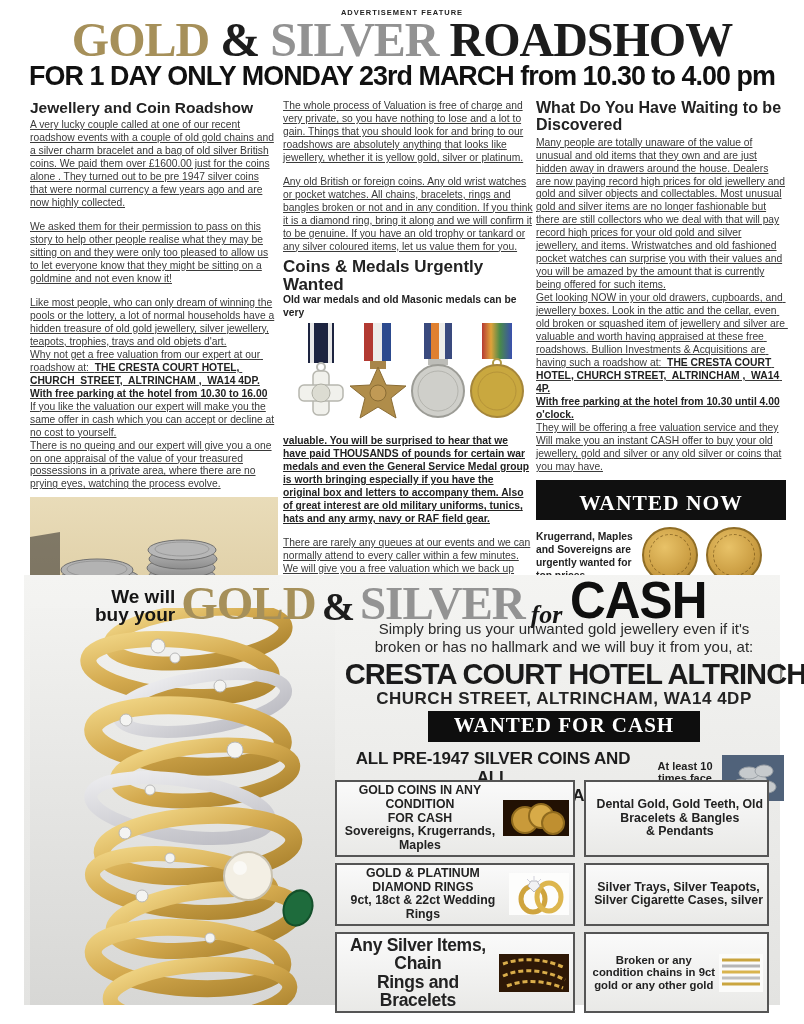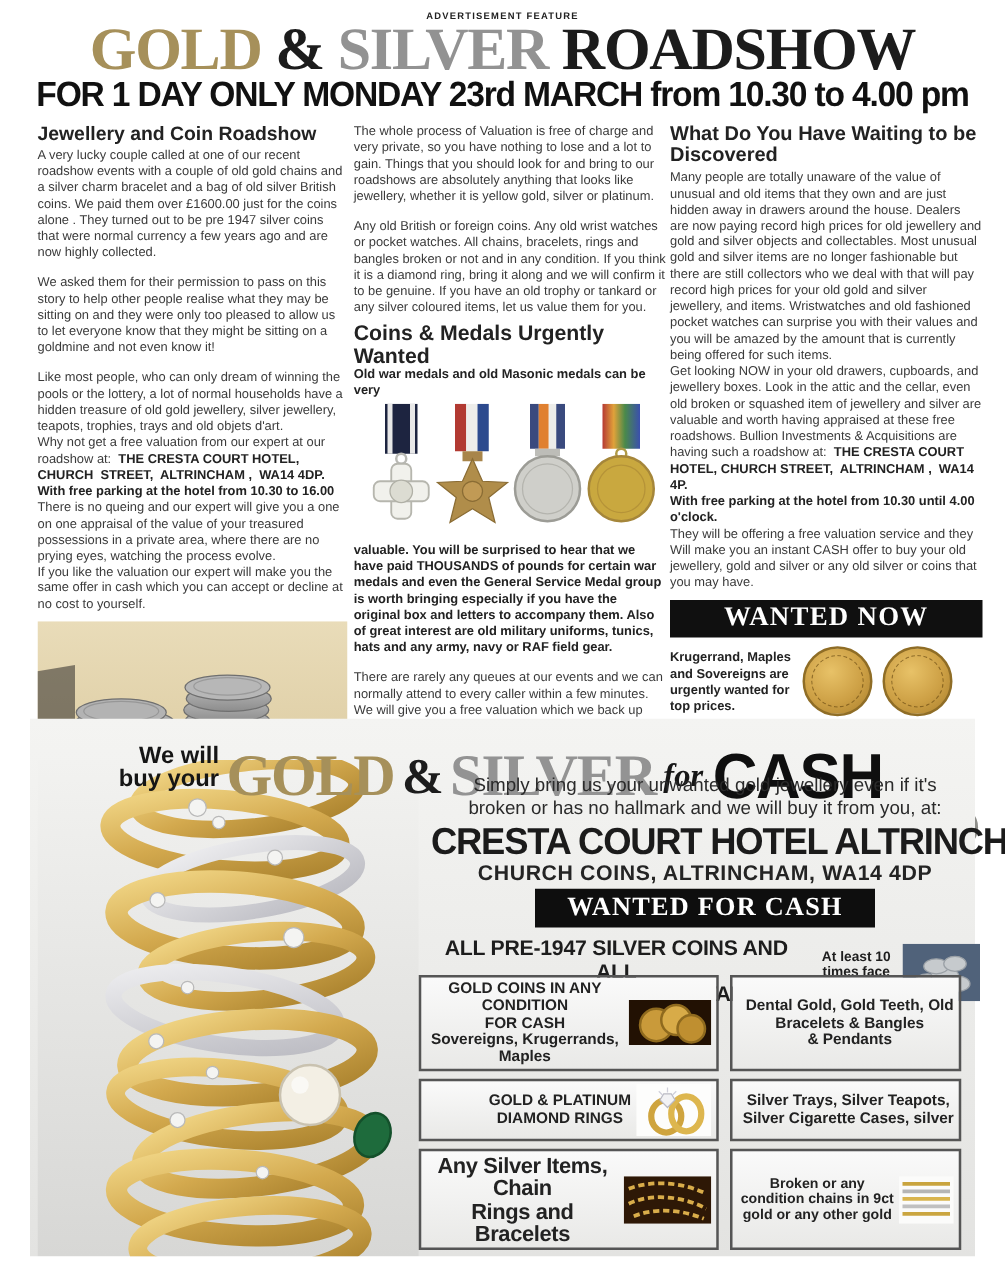--- a/index.html
+++ b/index.html
@@ -17,48 +17,48 @@
     letter-spacing:-1px; white-space:nowrap; }
   .headline .gold { color:#a6905a; }
   .headline .amp { color:#1c1c1c; }
   .headline .silver { color:#929292; }
   .headline .black { color:#1c1c1c; }
   .subheadline { position:absolute; top:60px; left:0; width:100%; text-align:center;
     font-weight:bold; font-size:28px; color:#111; transform:scaleX(0.96); transform-origin:center;
     letter-spacing:-1px; white-space:nowrap; }
   
   .col { position:absolute; top:100px; font-size:10.3px; line-height:1.26; color:#3a3a3a; }
-  .col p { margin-bottom:11px; }
+  .col p { margin-bottom:11px;text-decoration:underline; }
   .col .h1 { font-size:15.5px; font-weight:bold; color:#222; line-height:1.05; margin-bottom:3px; }
   .col .h2 { font-size:17px; font-weight:bold; color:#222; line-height:1.05; margin:4px 0 1px 0; }
   .col .b { font-weight:bold; color:#222; }
   .ws-pre { white-space:pre-wrap; }
   .col1 { left:30px; width:248px; }
   .col2 { left:283px; width:250px; }
   .col3 { left:536px; width:250px; }
   .nomb { margin-bottom:0 !important; }
   .wanted-now { background:#101010; color:#fff; text-align:center;
     font-family:"Liberation Serif", serif; font-weight:bold; font-size:21.5px;
-    letter-spacing:1px; padding:0 0 3px 0; margin:6px 0 5px 0; }
+    letter-spacing:1px; padding:10px 0 3px 0; margin:6px 0 5px 0; }
   .kruger-row { display:flex; align-items:flex-end; gap:8px; margin-bottom:4px; }
   .kruger-row .txt { width:98px; font-weight:bold; color:#222; font-size:10.3px; }
   .gold-coin { width:56px; height:56px; border-radius:50%;
     background:radial-gradient(circle at 40% 35%, #e8c süß 0, #e8c268 0%, #cda045 55%, #a87e2c 100%);
     background:radial-gradient(circle at 40% 35%, #e8c268 0%, #cda045 55%, #a87e2c 100%);
     border:2px solid #8f6d26; position:relative; flex:0 0 auto; margin-top:2px; }
   .gold-coin::after { content:""; position:absolute; inset:5px; border-radius:50%;
     border:1px dashed rgba(90,60,10,.55); }
   .interest-h { font-size:16.5px; font-weight:bold; color:#1d1d1d; margin:4px 0 2px 0; }
   .interest-row { display:flex; gap:4px; }
   .interest-row .txt { width:142px; font-size:10.3px; }
   
   .bottom-panel { position:absolute; left:24px; top:575px; width:756px; height:430px;
     background:linear-gradient(#f4f4f2, #e3e3e1); }
   .buy-headline { position:absolute; left:0; top:571px; width:804px;
-    display:flex; justify-content:center; align-items:center; gap:6px; white-space:nowrap;margin-top:20px; }
+    display:flex; justify-content:center; align-items:flex-end; gap:6px; white-space:nowrap; }
   .buy-headline .stack { display:inline-block; text-align:right;
     font-weight:bold; font-size:19px; line-height:0.95; color:#151515; transform:translateY(-6px); }
   .buy-headline .big-serif { font-family:"Liberation Serif", serif; font-weight:bold; font-size:47px; letter-spacing:-1px; }
   .buy-headline .g { color:#a6905a; }
   .buy-headline .a { color:#1c1c1c; font-size:40px; }
   .buy-headline .s { color:#939393; }
   .buy-headline .for { font-family:"Liberation Serif", serif; font-style:italic; font-weight:bold; font-size:26px; color:#161616; }
   .buy-headline .cash { font-weight:bold; font-size:51px; color:#0f0f0f; letter-spacing:-1px; transform:scaleX(.97); display:inline-block; }
   .jewel-photo { position:absolute; left:30px; top:608px; width:305px; height:397px; overflow:hidden; }
   .br-col { position:absolute; left:338px; top:620px; width:452px; text-align:center; color:#222; }
@@ -94,22 +94,22 @@
   <div class="ad-label">ADVERTISEMENT FEATURE</div>
   <div class="headline"><span class="gold">GOLD</span><span class="amp ws-pre"> &amp; </span><span class="silver">SILVER</span><span class="black ws-pre"> ROADSHOW</span></div>
   <div class="subheadline">FOR 1 DAY ONLY MONDAY 23rd MARCH from 10.30 to 4.00 pm</div>
 
   <div class="col col1">
     <div class="h1">Jewellery and Coin Roadshow</div>
     <p>A very lucky couple called at one of our recent roadshow events with a couple of old gold chains and a silver charm bracelet and a bag of old silver British coins. We paid them over £1600.00 just for the coins alone . They turned out to be pre 1947 silver coins that were normal currency a few years ago and are now highly collected.</p>
     <p>We asked them for their permission to pass on this story to help other people realise what they may be sitting on and they were only too pleased to allow us to let everyone know that they might be sitting on a goldmine and not even know it!</p>
     <p class="nomb">Like most people, who can only dream of winning the pools or the lottery, a lot of normal households have a hidden treasure of old gold jewellery, silver jewellery, teapots, trophies, trays and old objets d'art.</p>
     <p class="nomb"><span class="ws-pre">Why not get a free valuation from our expert at our roadshow at:  </span><span class="b ws-pre">THE CRESTA COURT HOTEL, CHURCH  STREET,  ALTRINCHAM ,  WA14 4DP.</span><br><span class="b">With free parking at the hotel from 10.30 to 16.00</span></p>
+    <p class="nomb">If you like the valuation our expert will make you the same offer in cash which you can accept or decline at no cost to yourself.</p>
     <p class="nomb">There is no queing and our expert will give you a one on one appraisal of the value of your treasured possessions in a private area, where there are no prying eyes, watching the process evolve.</p>
-    <p class="nomb">If you like the valuation our expert will make you the same offer in cash which you can accept or decline at no cost to yourself.</p>
 
     <svg class="thumb" width="248" height="157" viewBox="0 0 248 157" style="margin-top:6px; display:block;">
       <defs>
         <linearGradient id="tanbg" x1="0" y1="0" x2="0" y2="1">
           <stop offset="0" stop-color="#e9dcb9"></stop>
             <stop offset="1" stop-color="#d9c79b"></stop>
         </linearGradient>
         <linearGradient id="coinface" x1="0" y1="0" x2="0" y2="1">
           <stop offset="0" stop-color="#b9b9b9"></stop>
             <stop offset="1" stop-color="#8d8d8d"></stop>
@@ -279,21 +279,21 @@
     <span class="big-serif a">&amp;</span>
     <span class="big-serif s">SILVER</span>
     <span class="for">for</span>
     <span class="cash">CASH</span>
   </div>
 
   <div class="br-col">
     <div class="intro">Simply bring us your unwanted gold jewellery even if it's</div>
     <div class="intro">broken or has no hallmark and we will buy it from you, at:</div>
     <div class="hotel-big">CRESTA COURT HOTEL ALTRINCHAM</div>
-    <div class="hotel-addr">CHURCH COINS, ALTRINCHAM, WA14 4DP</div>
+    <div class="hotel-addr">CHURCH STREET, ALTRINCHAM, WA14 4DP</div>
     <div><span class="wfc-banner">WANTED FOR CASH</span></div>
     <div class="silver-row">
       <div class="main"><span>ALL PRE-1947 SILVER COINS AND ALL</span><br><span>FOREIGN SILVER COINS WANTED</span></div>
       <div class="face"><span>At least 10</span><br><span>times face</span><br><span>value</span></div>
       <svg class="pile" width="62" height="46" viewBox="0 0 62 46">
         <rect width="62" height="46" fill="#50627a"></rect>
         <g fill="#c6cacd" stroke="#9aa0a6" stroke-width="1">
           <ellipse cx="20" cy="30" rx="10" ry="6"></ellipse>
             <ellipse cx="34" cy="26" rx="11" ry="7"></ellipse>
           <ellipse cx="45" cy="32" rx="9" ry="6"></ellipse>
@@ -326,20 +326,21 @@
             <span>Bracelets &amp; Bangles</span>
             <span>&amp; Pendants</span>
           </div>
       </div>
     </div>
     <div class="grid-row">
       <div class="gbox gbox-l">
         <div class="lines fs12">
             <span>GOLD &amp; PLATINUM</span>
             <span>DIAMOND RINGS</span>
+            <span>9ct, 18ct &amp; 22ct Wedding Rings</span>
           </div>
         <svg class="thumb" width="60" height="42" viewBox="0 0 60 42">
             <rect width="60" height="42" fill="#fdfdfc"></rect>
             <ellipse cx="24" cy="26" rx="12" ry="13" fill="none" stroke="#cfa43e" stroke-width="5"></ellipse>
             <ellipse cx="40" cy="24" rx="12" ry="14" fill="none" stroke="#ddb64e" stroke-width="5"></ellipse>
             <polygon points="22,8 28,8 31,13 25,19 19,13" fill="#f2f2f4" stroke="#b9b9c2"></polygon>
             <line x1="25" y1="3" x2="25" y2="7" stroke="#cfcfda"></line>
             <line x1="18" y1="6" x2="21" y2="9" stroke="#cfcfda"></line>
             <line x1="32" y1="6" x2="29" y2="9" stroke="#cfcfda"></line>
           </svg>

